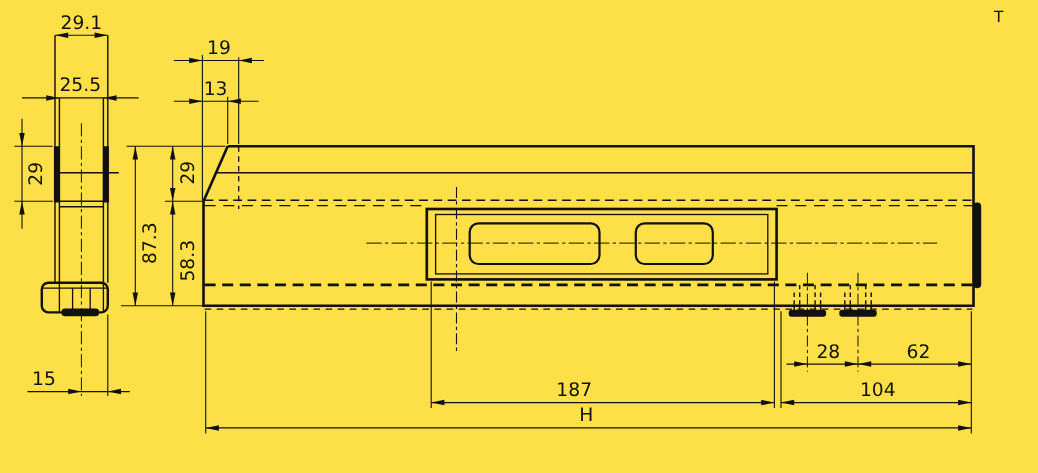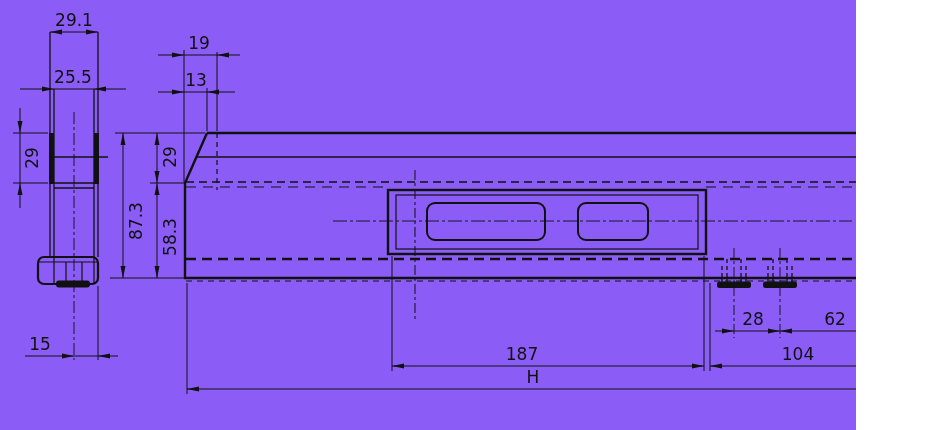--- a/index.html
+++ b/index.html
@@ -1,16 +1,16 @@
 <!DOCTYPE html>
 <html><head>
 <meta charset="utf-8">
 <style>
   html,body{margin:0;padding:0;background:#ffffff;}
-  .stage{position:relative;width:856px;height:430px;background:#8b5cf6;overflow:hidden;
+  .stage{position:relative;width:944px;height:430px;background:#fde047;overflow:hidden;
          font-family:"DejaVu Sans","Liberation Sans",sans-serif;}
   svg{display:block}
   text{font-family:"DejaVu Sans","Liberation Sans",sans-serif;font-size:17px;fill:#111;}
   .t-small{font-size:14px;}
 </style>
 </head>
 <body>
 
 <div class="stage">
 <svg width="944" height="430" viewBox="0 0 944 430">

